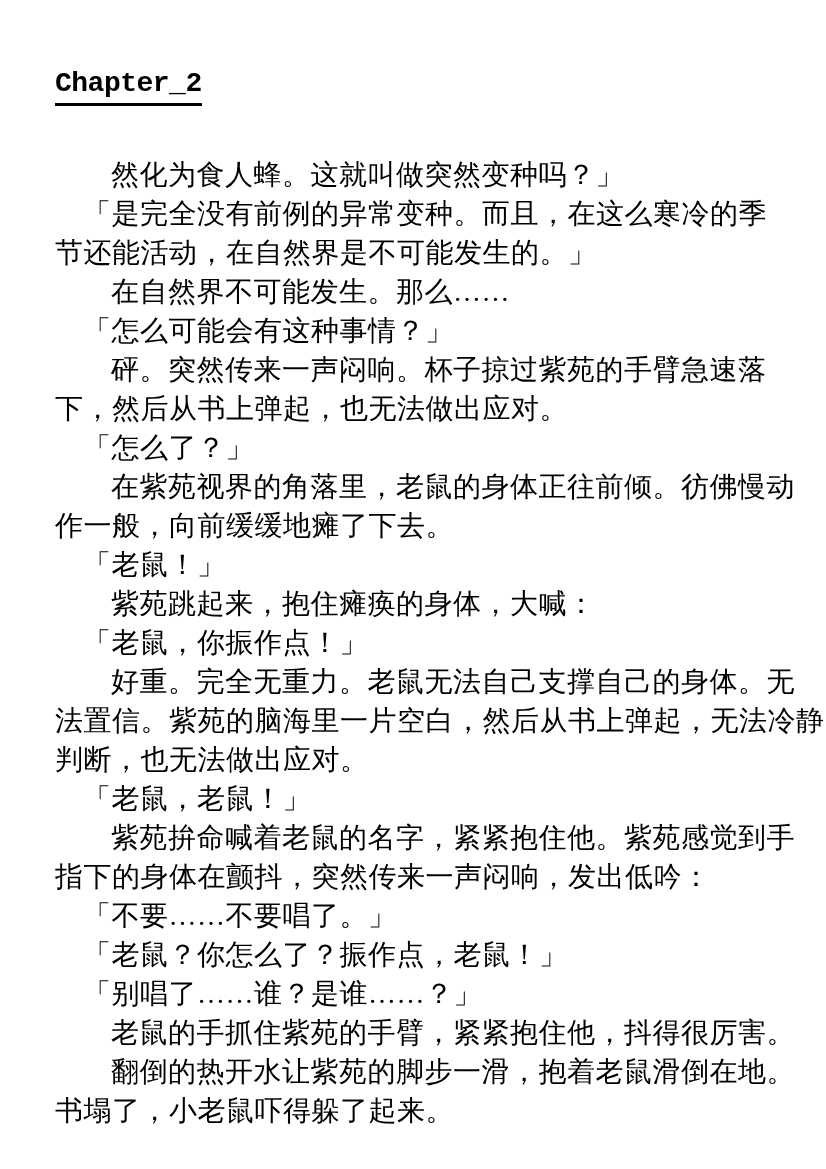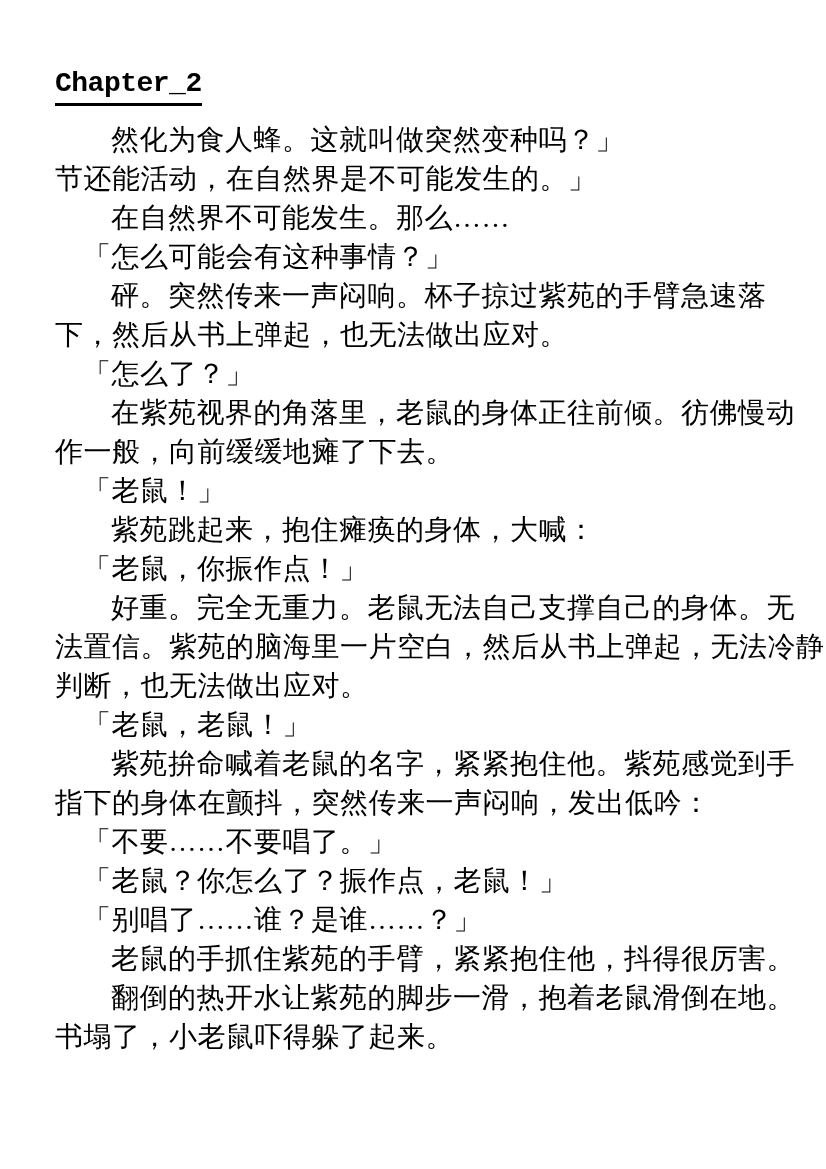--- a/index.html
+++ b/index.html
@@ -27,41 +27,42 @@
     font-family: "Liberation Mono", "DejaVu Sans Mono", monospace;
     font-weight: bold;
     font-size: 28px;
     line-height: 32px;
     letter-spacing: -0.5px;
     color: #000000;
     border-bottom: 3px solid #000000;
     padding-bottom: 3px;
   }
   .body-text {
-    margin-top: 14px;
+    margin-top: 49px;
   }
   .line {
     height: 39px;
     line-height: 39px;
     font-size: 28px;
     letter-spacing: 0.5px;
     white-space: nowrap;
     color: #000000;
   }
   .line.i1 { padding-left: 28px; }  
   .line.i2 { padding-left: 56px; }  
   .line.i0 { padding-left: 0; }     
 </style>
 </head>
 <body>
 
 <div class="page">
   <h1 class="chapter-title">Chapter_2</h1>
   <div class="body-text">
       <div class="line i2">然化为食人蜂。这就叫做突然变种吗？」</div>
+      <div class="line i1">「是完全没有前例的异常变种。而且，在这么寒冷的季</div>
       <div class="line i0">节还能活动，在自然界是不可能发生的。」</div>
       <div class="line i2">在自然界不可能发生。那么……</div>
       <div class="line i1">「怎么可能会有这种事情？」</div>
       <div class="line i2">砰。突然传来一声闷响。杯子掠过紫苑的手臂急速落</div>
       <div class="line i0">下，然后从书上弹起，也无法做出应对。</div>
       <div class="line i1">「怎么了？」</div>
       <div class="line i2">在紫苑视界的角落里，老鼠的身体正往前倾。彷佛慢动</div>
       <div class="line i0">作一般，向前缓缓地瘫了下去。</div>
       <div class="line i1">「老鼠！」</div>
       <div class="line i2">紫苑跳起来，抱住瘫痪的身体，大喊：</div>

